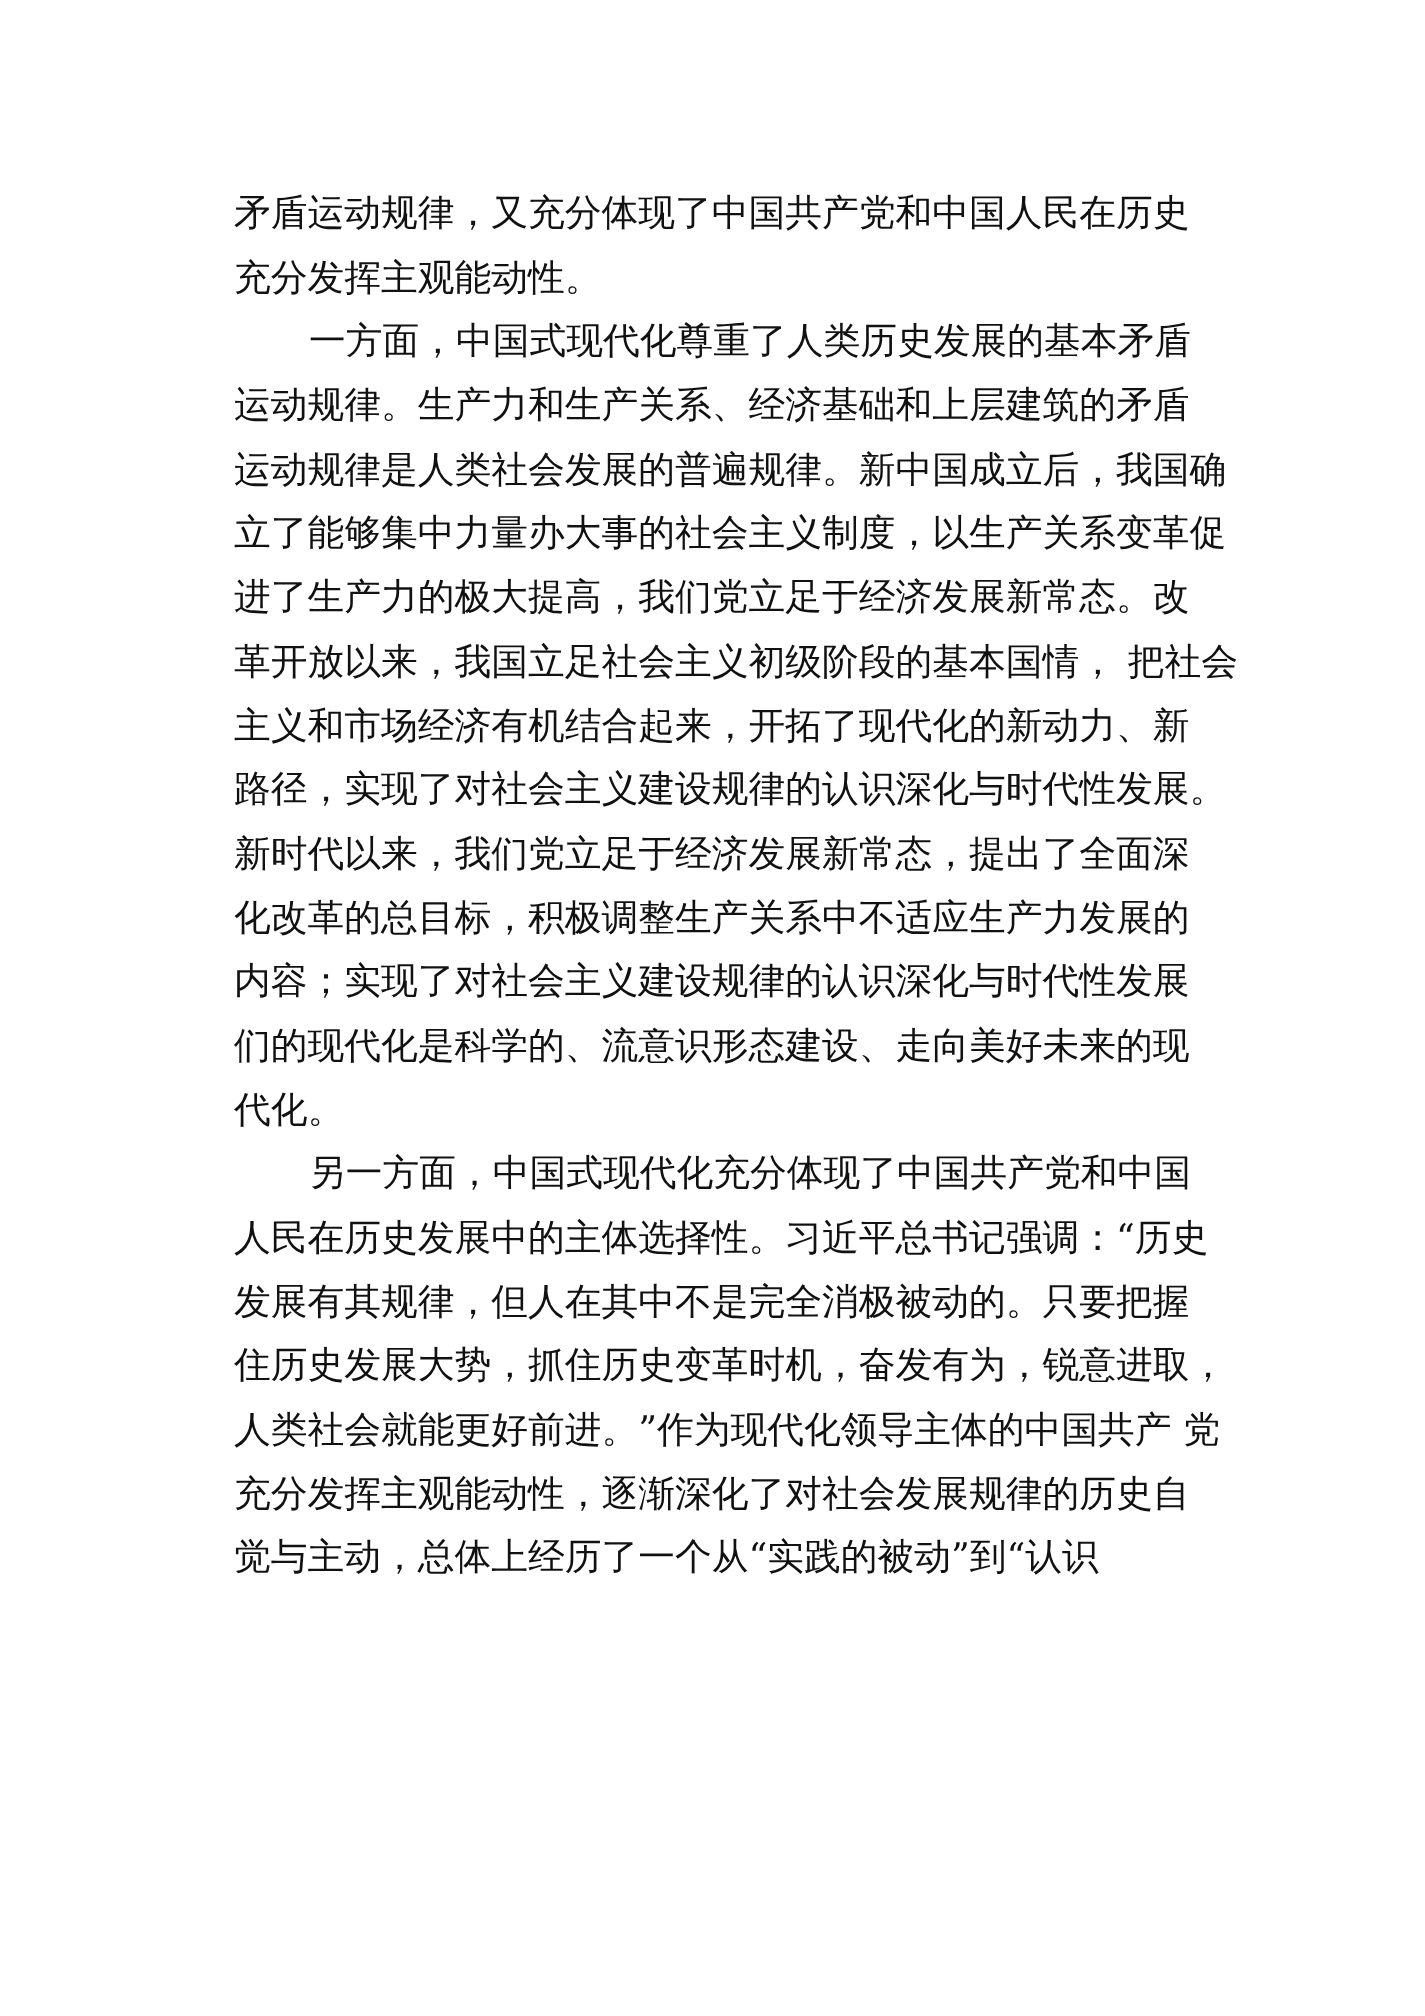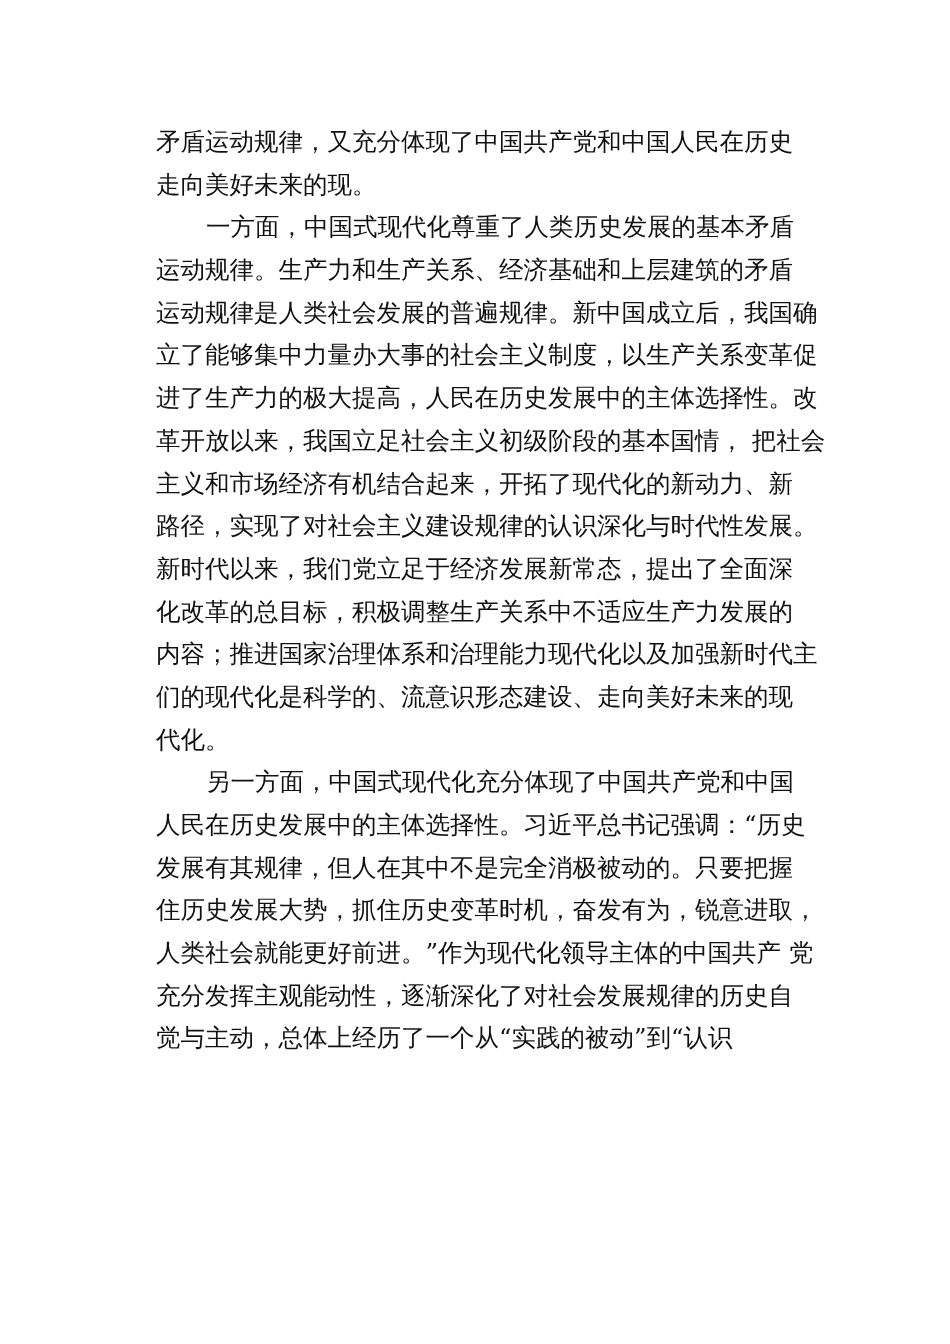--- a/index.html
+++ b/index.html
@@ -40,35 +40,35 @@
     }
   </style>
 </head>
 <body>
 
 <div class="page">
   <div class="body-text">
 
     <div>
       <span class="line">矛盾运动规律，又充分体现了中国共产党和中国人民在历史</span>
-      <span class="line">走向美好未来的现。</span>
+      <span class="line">充分发挥主观能动性。</span>
     </div>
 
     <div>
       <span class="line indent">一方面，中国式现代化尊重了人类历史发展的基本矛盾</span>
       <span class="line">运动规律。生产力和生产关系、经济基础和上层建筑的矛盾</span>
       <span class="line">运动规律是人类社会发展的普遍规律。新中国成立后，我国确</span>
       <span class="line">立了能够集中力量办大事的社会主义制度，以生产关系变革促</span>
-      <span class="line">进了生产力的极大提高，人民在历史发展中的主体选择性。改</span>
+      <span class="line">进了生产力的极大提高，我们党立足于经济发展新常态。改</span>
       <span class="line">革开放以来，我国立足社会主义初级阶段的基本国情，  把社会</span>
       <span class="line">主义和市场经济有机结合起来，开拓了现代化的新动力、新</span>
       <span class="line">路径，实现了对社会主义建设规律的认识深化与时代性发展。</span>
       <span class="line">新时代以来，我们党立足于经济发展新常态，提出了全面深</span>
       <span class="line">化改革的总目标，积极调整生产关系中不适应生产力发展的</span>
-      <span class="line">内容；推进国家治理体系和治理能力现代化以及加强新时代主</span>
+      <span class="line">内容；实现了对社会主义建设规律的认识深化与时代性发展</span>
       <span class="line">们的现代化是科学的、流意识形态建设、走向美好未来的现</span>
       <span class="line">代化。</span>
     </div>
 
     <div>
       <span class="line indent">另一方面，中国式现代化充分体现了中国共产党和中国</span>
       <span class="line">人民在历史发展中的主体选择性。习近平总书记强调：“历史</span>
       <span class="line">发展有其规律，但人在其中不是完全消极被动的。只要把握</span>
       <span class="line">住历史发展大势，抓住历史变革时机，奋发有为，锐意进取，</span>
       <span class="line">人类社会就能更好前进。”作为现代化领导主体的中国共产 党</span>

